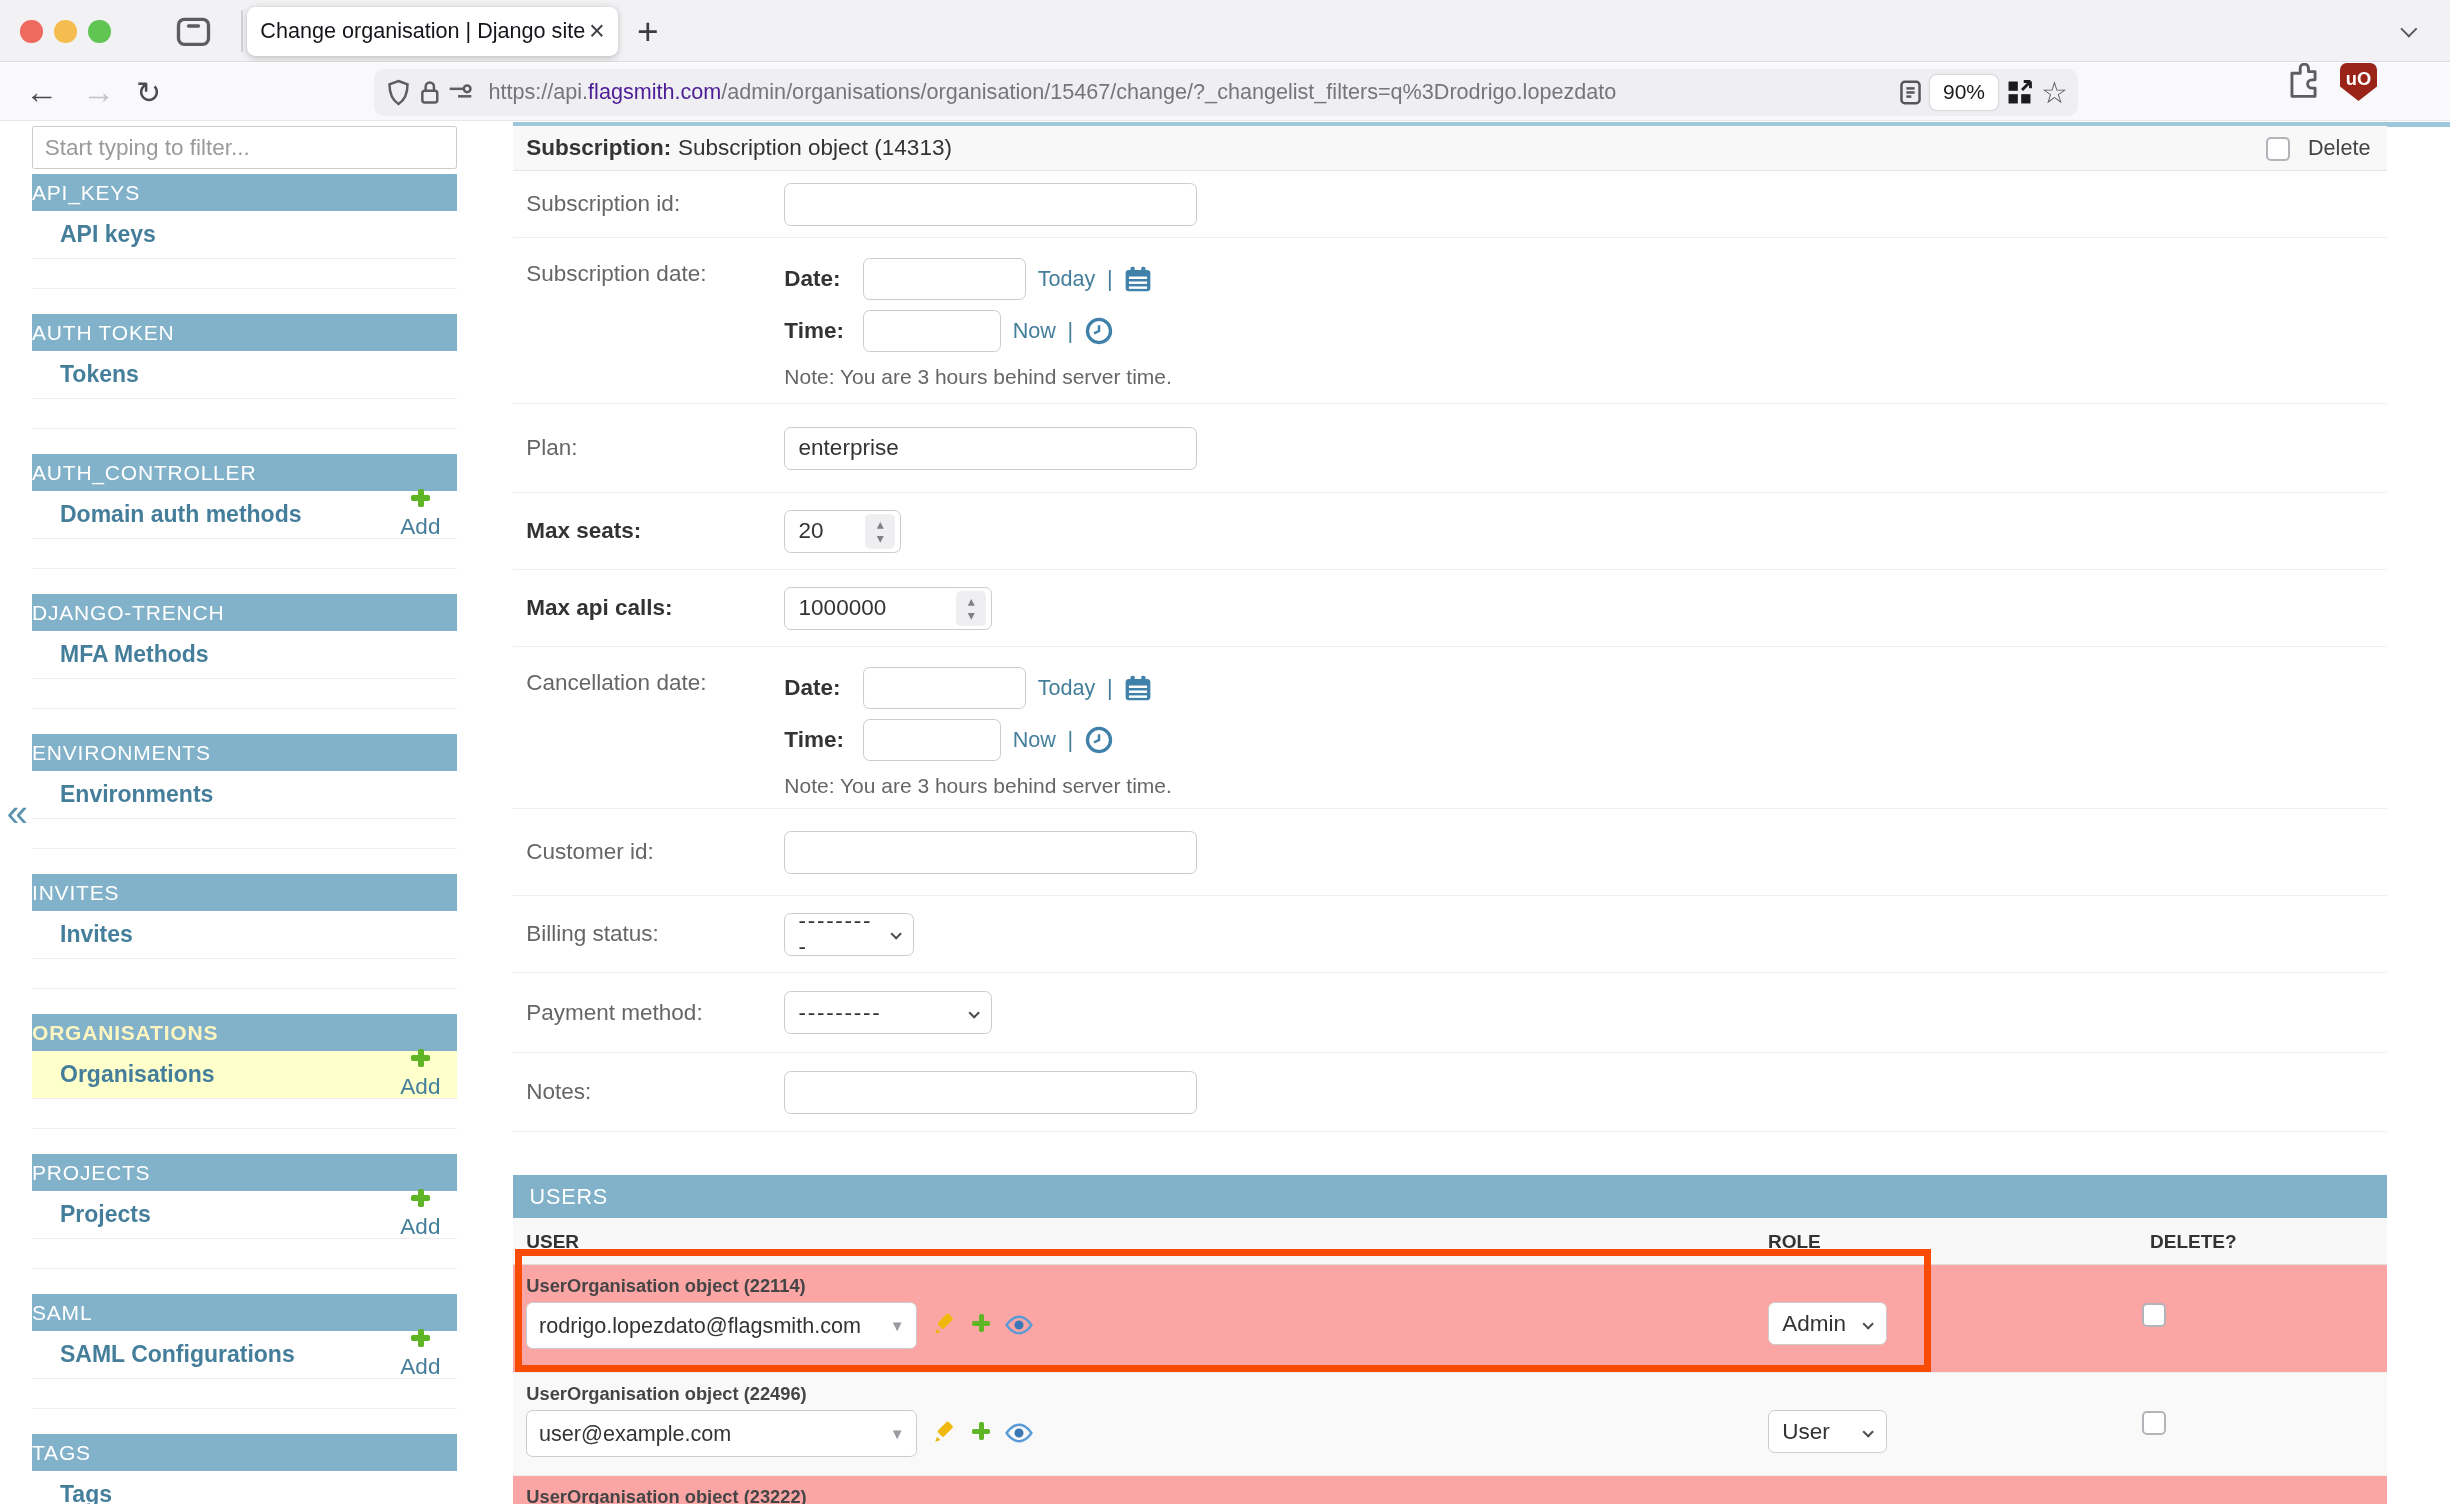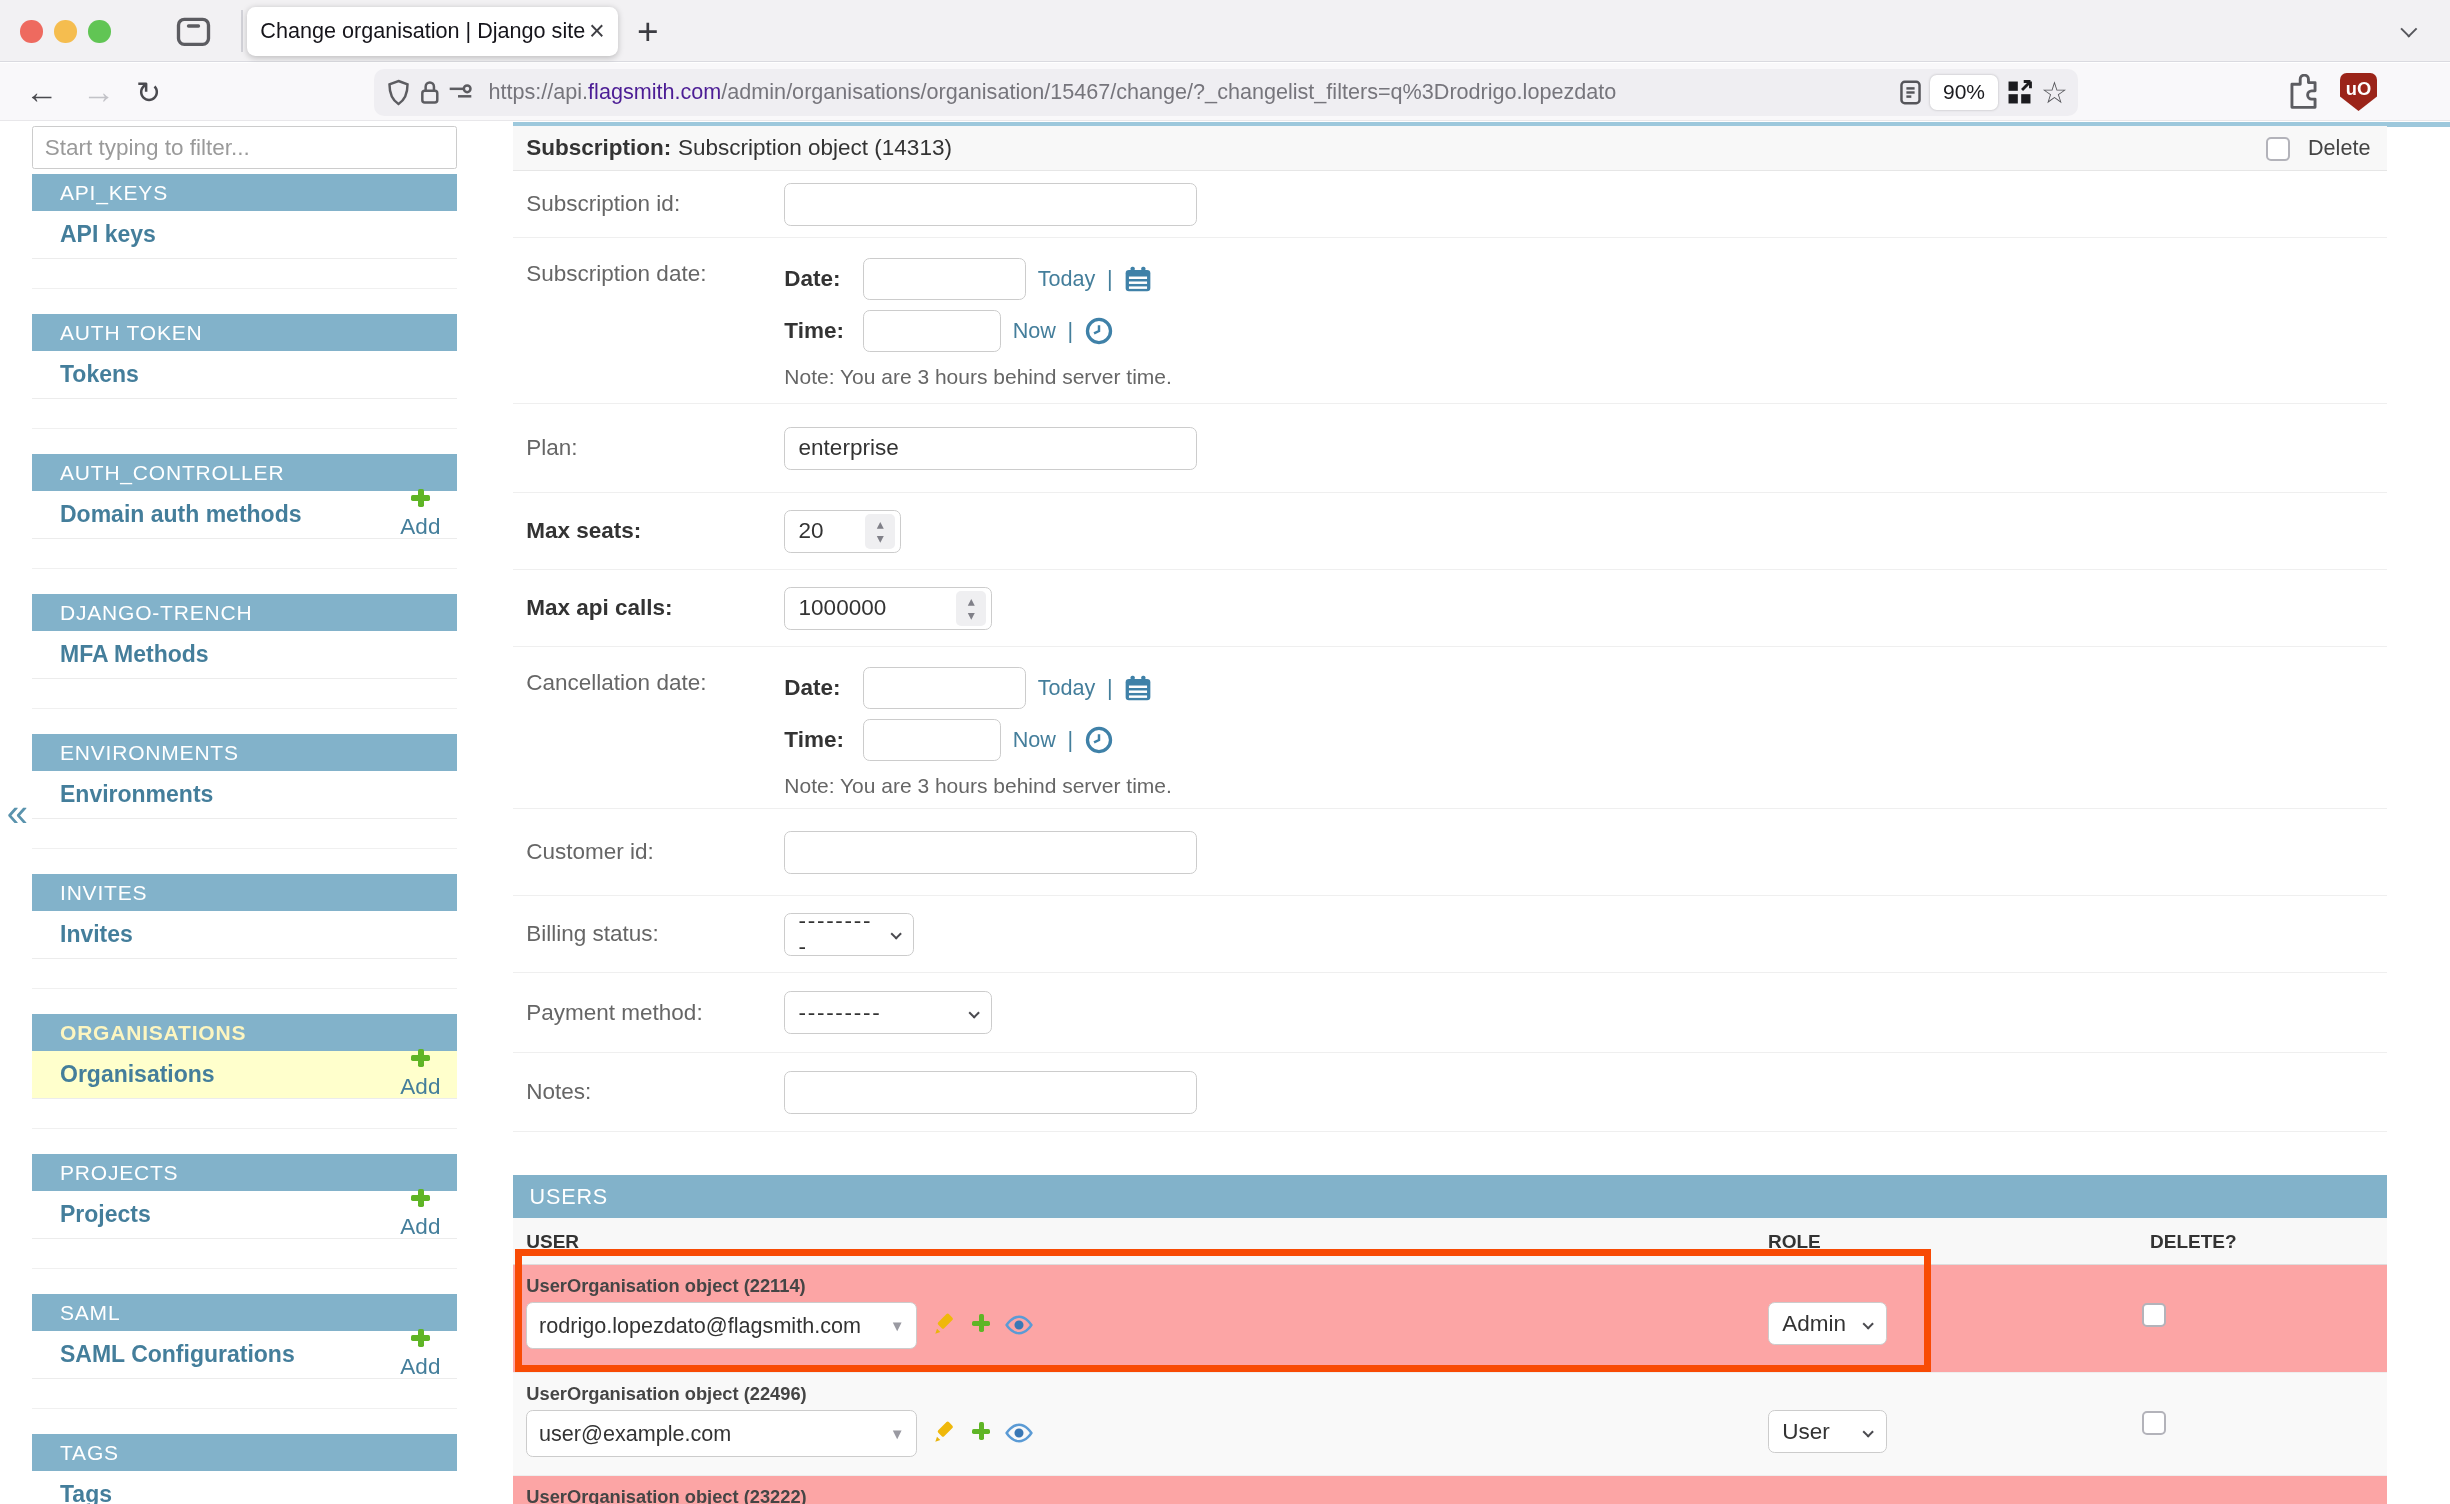--- a/index.html
+++ b/index.html
@@ -28,37 +28,37 @@
   .nav-fwd { left:82px; color:#c3c3c8; }
   .nav-reload { left:136px; font-size:30px; }
   .urlbar { position:absolute; left:374px; top:5.8px; width:1704px; height:47px; background:#efeef2; border-radius:10px;
             display:flex; align-items:center; padding:0 10px 0 13.3px; gap:8.3px; }
   .url-ico { flex:none; display:flex; align-items:center; }
   .url-text { font-size:21.6px; color:#76757c; margin-left:6.7px; white-space:nowrap; overflow:hidden; flex:1; }
   .url-text .dom { color:#4c1d95; }
   .zoom-pill { background:#fff; border-radius:6.7px; padding:5.8px 12.5px; font-size:21px; color:#1b1b1f;
                box-shadow:0 0 2.5px rgba(0,0,0,.25); flex:none; }
   .star { font-size:30px; color:#55555a; flex:none; }
-  .tool-right { position:absolute; top:0; height:58px; display:flex; align-items:center; }
+  .tool-right { position:absolute; top:0; height:58px; display:flex; align-items:flex-start; }
   .ubo { width:37px; height:38px; background:#9b2419; border-radius:6.7px 6.7px 11.7px 11.7px;
          clip-path:polygon(0 0,100% 0,100% 62%,50% 100%,0 62%); display:flex; align-items:flex-start; justify-content:center; }
   .ubo span { color:#fff; font-size:18.3px; font-weight:bold; margin-top:5px; }
   .burger { width:28px; height:21.6px; display:flex; flex-direction:column; justify-content:space-between; }
   .burger i { display:block; height:3.3px; background:#4a4a4f; border-radius:1.7px; }
 
   .bluebar { position:absolute; left:513px; right:0; top:122px; height:5px; background:#9dc8dc; }
 
   
   .sidebar { position:absolute; left:32px; top:126px; width:425px; }
   .filter-input { width:100%; height:43px; border:0.8px solid #ccc; border-radius:2.5px; padding:0 11.7px; font-size:22.5px;
                   color:#333; margin-bottom:5px; font-family:"Liberation Sans", sans-serif; }
   .filter-input::placeholder { color:#9a9a9a; }
   .module { margin-bottom:25px; }
   .module-caption { height:37px; background:#82b2ca; color:#fff; font-size:21px; letter-spacing:0.8px;
-                    display:flex; align-items:center; padding-left:28px; }
+                    display:flex; align-items:center; }
   .module.current .module-caption { color:#fdf6c0; font-weight:bold; }
   .module-row { height:48px; background:#fff; border-bottom:0.8px solid #ececec; display:flex; align-items:center;
                 padding:0 16.6px 0 28px; }
   .module-row.selected { background:#ffffcc; }
   .module-link { color:#447e9b; font-weight:bold; font-size:23px; flex:1; text-decoration:none; }
   .add-link { color:#447e9b; font-size:22.5px; display:flex; align-items:center; gap:7.5px; text-decoration:none;flex-direction:column; }
   .plus-glyph { position:relative; width:18.3px; height:18.3px; display:inline-block; }
   .plus-glyph::before, .plus-glyph::after { content:""; position:absolute; background:#5fb526; border-radius:1.7px; }
   .plus-glyph::before { left:6.7px; top:0; width:5.8px; height:18.3px; }
   .plus-glyph::after { left:0; top:6.7px; width:18.3px; height:5.8px; }

